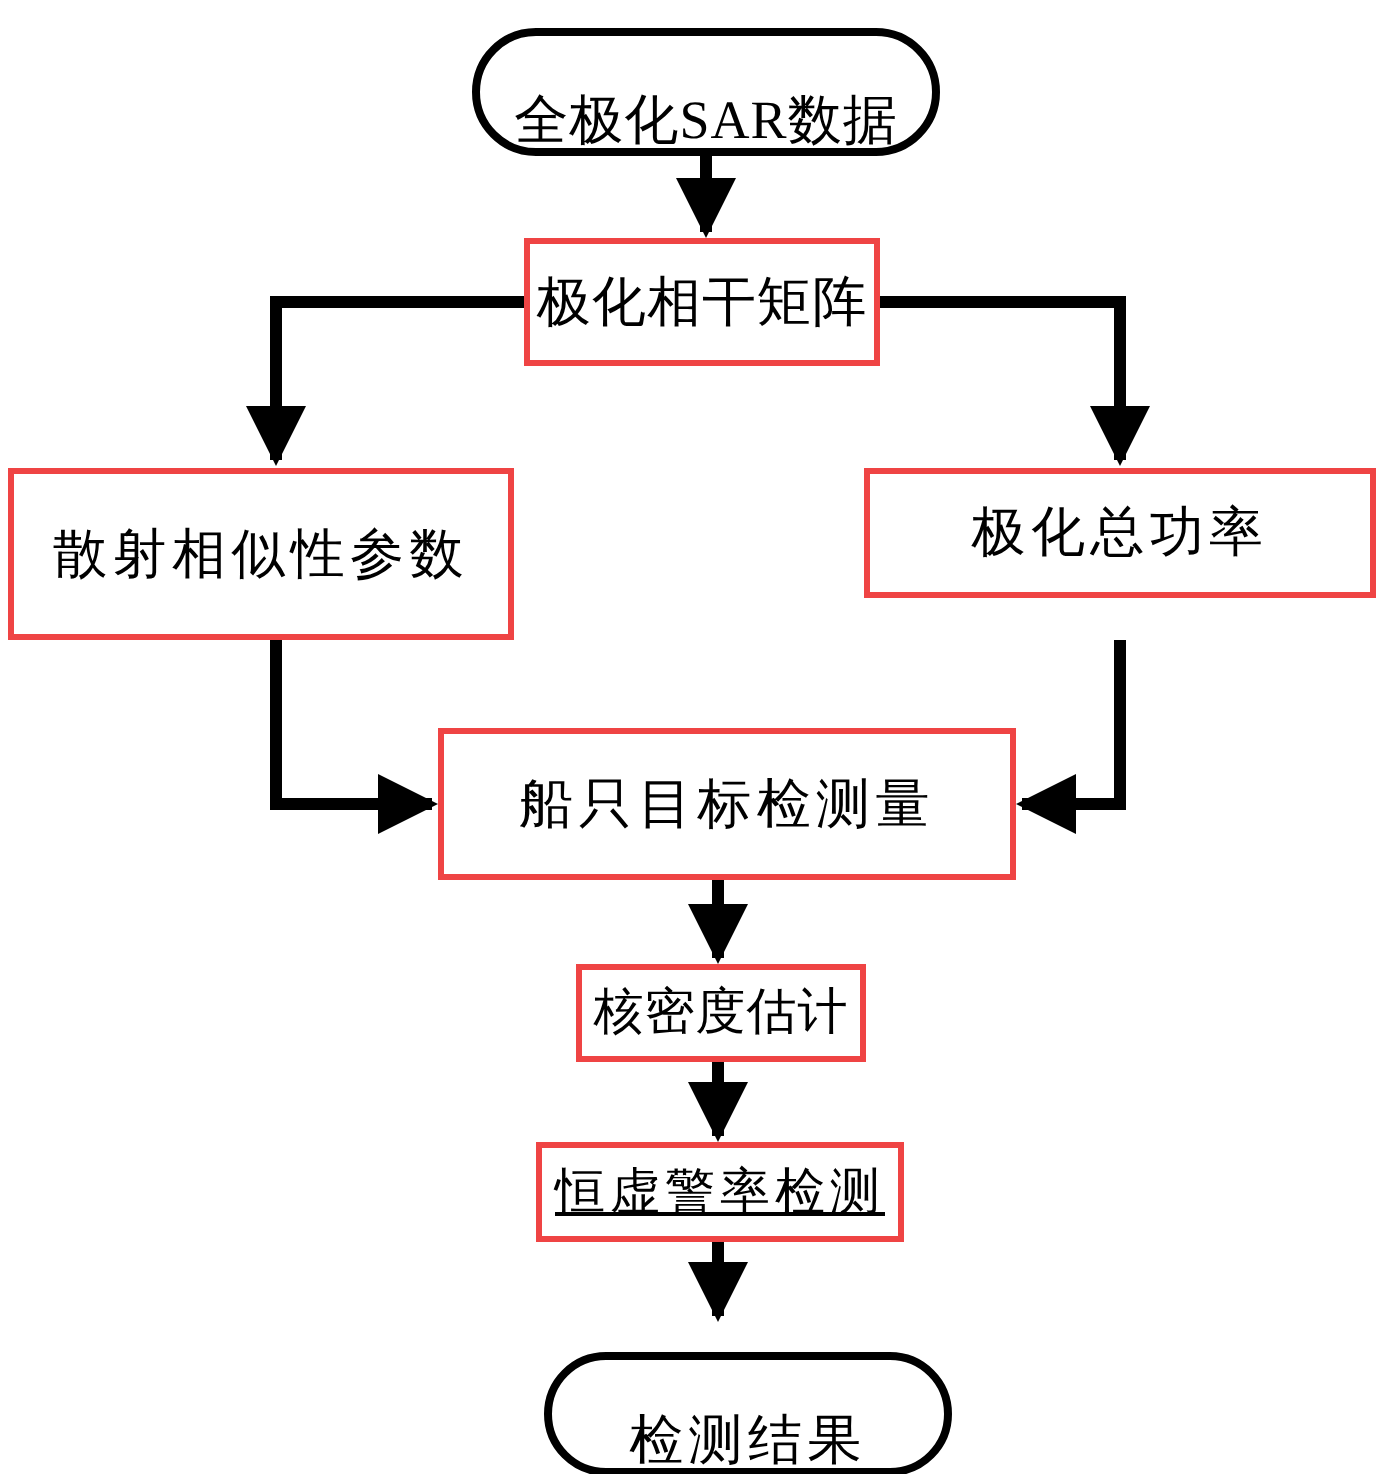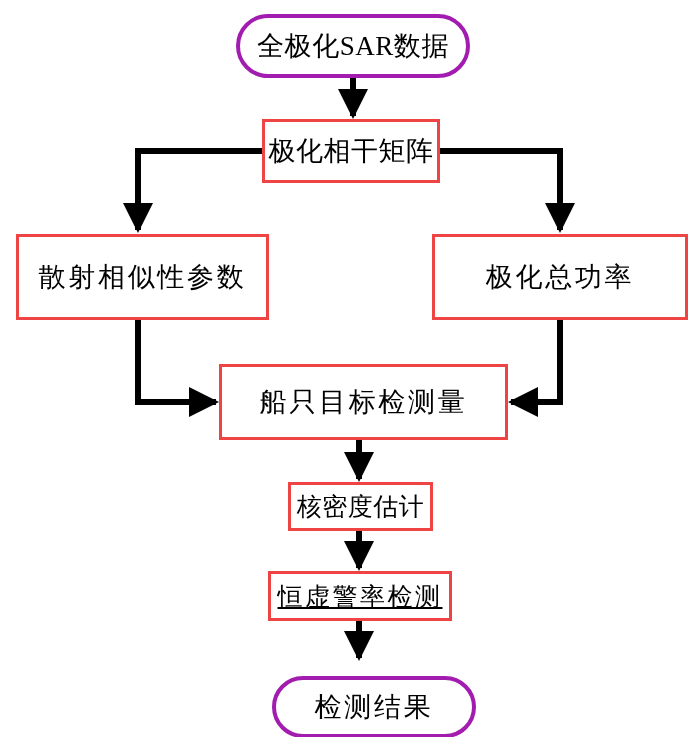--- a/index.html
+++ b/index.html
@@ -33,22 +33,23 @@
     color: #000000;
     background: #ffffff;
     text-align: center;
     line-height: 1;
     white-space: nowrap;
   }
   .node-rect {
     border: 3px solid #ef4444;
   }
   .node-terminal {
-    border: 4px solid #a21caf;
+    border: 4px solid #000000;
     border-radius: 999px;
+    align-items: flex-end;
   }
   .node-label {
     display: block;
     letter-spacing: 0.02em;
   }
   .lbl-lg { font-size: 27px; }
   .lbl-md { font-size: 25px; }
   .lbl-sp { letter-spacing: 0.10em; }
 </style>
 </head>
@@ -81,25 +82,25 @@
   </svg>
 
   <div class="node node-terminal" style="left:236px; top:14px; width:234px; height:64px;">
     <span class="node-label lbl-lg">全极化SAR数据</span>
   </div>
 
   <div class="node node-rect" style="left:262px; top:119px; width:178px; height:64px;">
     <span class="node-label lbl-lg">极化相干矩阵</span>
   </div>
 
-  <div class="node node-rect" style="left:16px; top:234px; width:253px; height:86px;">
+  <div class="node node-rect" style="left:4px; top:234px; width:253px; height:86px;">
     <span class="node-label lbl-lg lbl-sp">散射相似性参数</span>
   </div>
 
-  <div class="node node-rect" style="left:432px; top:234px; width:256px; height:86px;">
+  <div class="node node-rect" style="left:432px; top:234px; width:256px; height:65px;">
     <span class="node-label lbl-lg lbl-sp">极化总功率</span>
   </div>
 
   <div class="node node-rect" style="left:219px; top:364px; width:289px; height:76px;">
     <span class="node-label lbl-lg lbl-sp">船只目标检测量</span>
   </div>
 
   <div class="node node-rect" style="left:288px; top:482px; width:145px; height:49px;">
     <span class="node-label lbl-md">核密度估计</span>
   </div>

